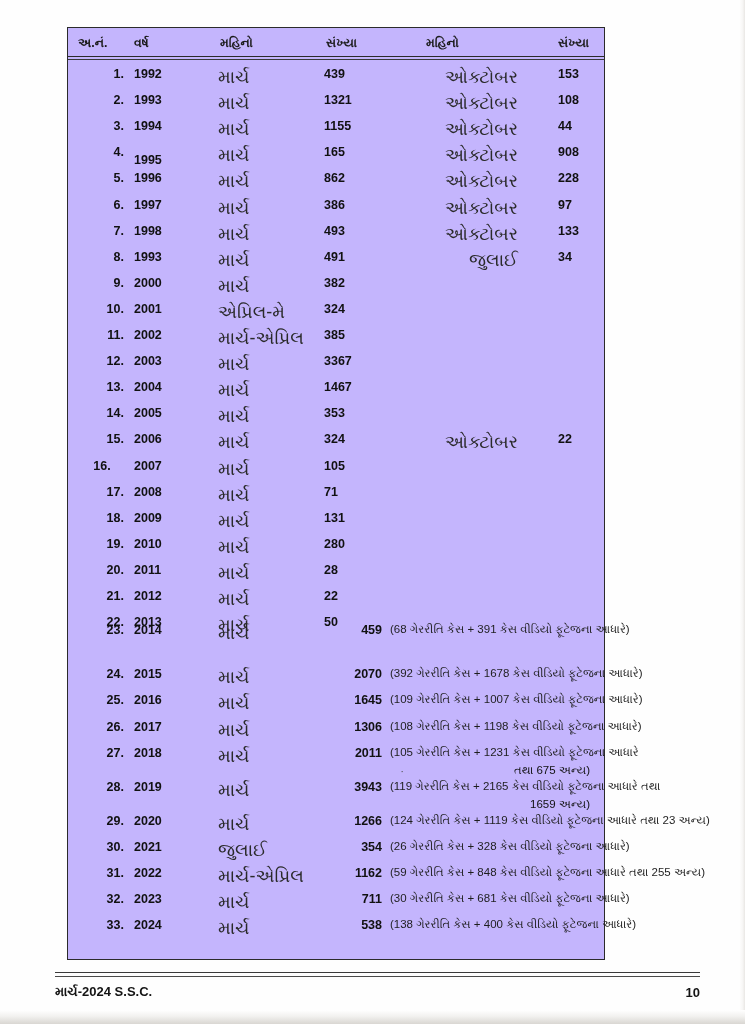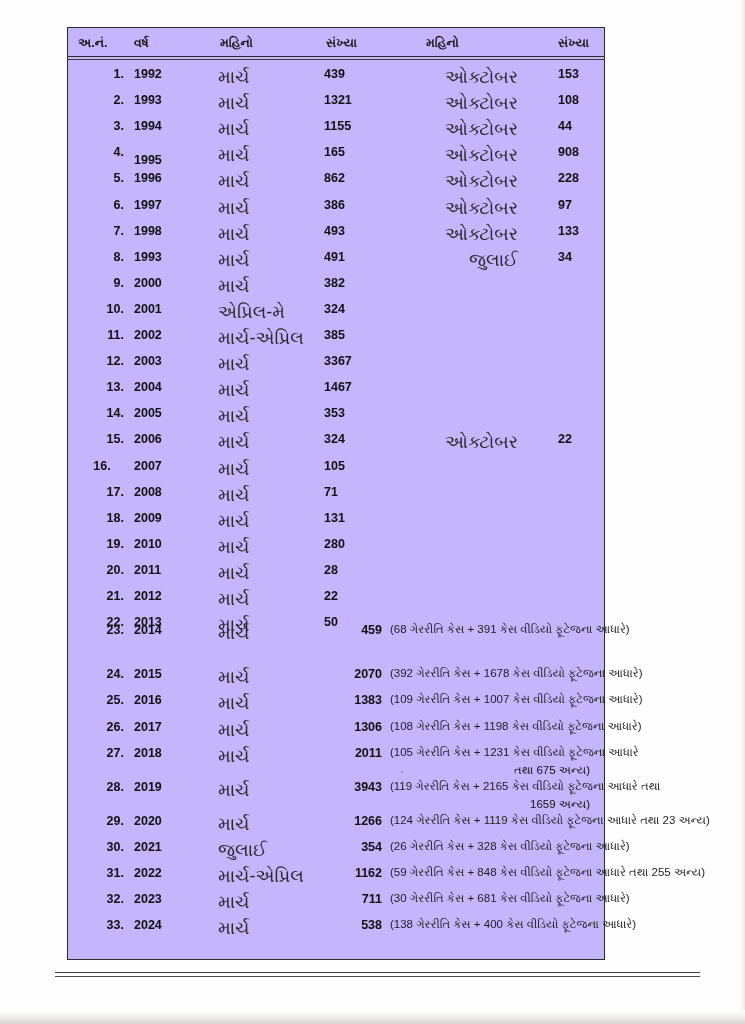--- a/index.html
+++ b/index.html
@@ -398,21 +398,21 @@
           <div class="cell c-no num" style="top: 0px;">24.</div>
           <div class="cell c-year num" style="top: 0px;">2015</div>
           <div class="cell c-mon guj" style="top: 0px;">માર્ચ</div>
           <div class="cell c-cnt-r num" style="top: 0px;">2070</div>
           <div class="note">(392 ગેરરીતિ કેસ + 1678 કેસ વીડિયો ફૂટેજના આધારે)</div>
         </div>
         <div class="row" style="top: 666.4px;">
           <div class="cell c-no num" style="top: 0px;">25.</div>
           <div class="cell c-year num" style="top: 0px;">2016</div>
           <div class="cell c-mon guj" style="top: 0px;">માર્ચ</div>
-          <div class="cell c-cnt-r num" style="top: 0px;">1383</div>
+          <div class="cell c-cnt-r num" style="top: 0px;">1645</div>
           <div class="note">(109 ગેરરીતિ કેસ + 1007 કેસ વીડિયો ફૂટેજના આધારે)</div>
         </div>
         <div class="row" style="top: 692.5px;">
           <div class="cell c-no num" style="top: 0px;">26.</div>
           <div class="cell c-year num" style="top: 0px;">2017</div>
           <div class="cell c-mon guj" style="top: 0px;">માર્ચ</div>
           <div class="cell c-cnt-r num" style="top: 0px;">1306</div>
           <div class="note">(108 ગેરરીતિ કેસ + 1198 કેસ વીડિયો ફૂટેજના આધારે)</div>
         </div>
         <div class="row" style="top: 718.6px;">
@@ -465,16 +465,20 @@
           <div class="cell c-year num" style="top: 0px;">2024</div>
           <div class="cell c-mon guj" style="top: 0px;">માર્ચ</div>
           <div class="cell c-cnt-r num" style="top: 0px;">538</div>
           <div class="note">(138 ગેરરીતિ કેસ + 400 કેસ વીડિયો ફૂટેજના આધારે)</div>
         </div>
       </div>
   </div>
 
   <div class="footer-rule-a"></div>
   <div class="footer-rule-b"></div>
+  <div class="footer">
+    <div class="footer-left">માર્ચ-2024 S.S.C.</div>
+    <div class="footer-right">10</div>
+  </div>
 
   <div class="page-right-edge"></div>
   <div class="page-bottom-edge"></div>
 </div>
 
 </body></html>

